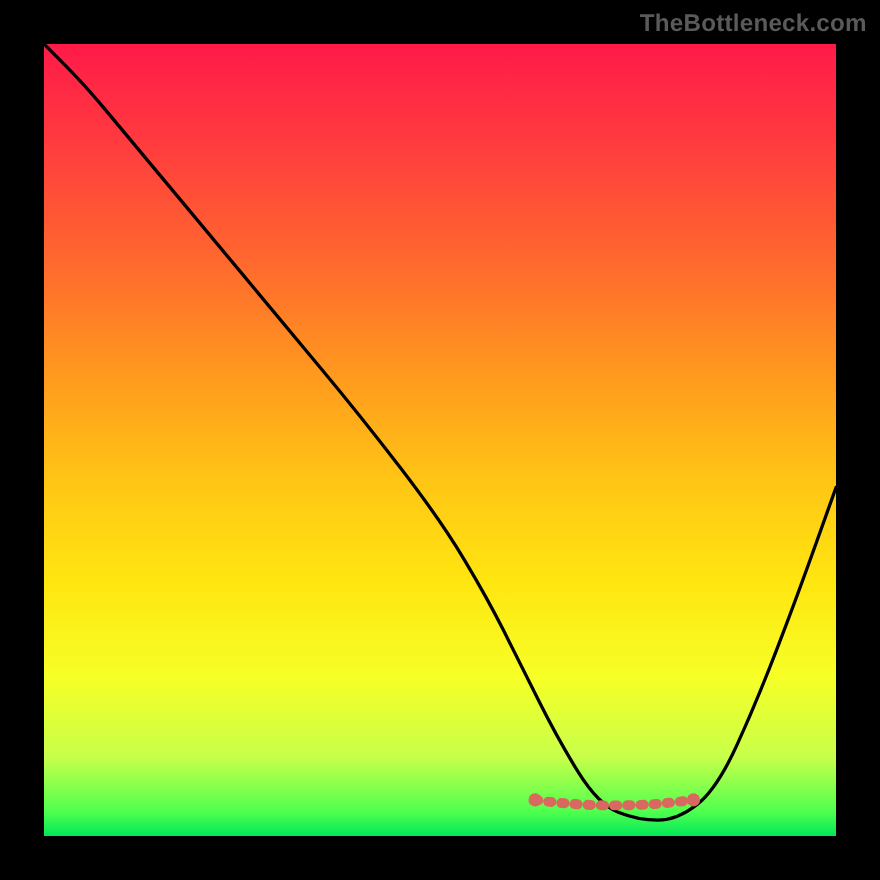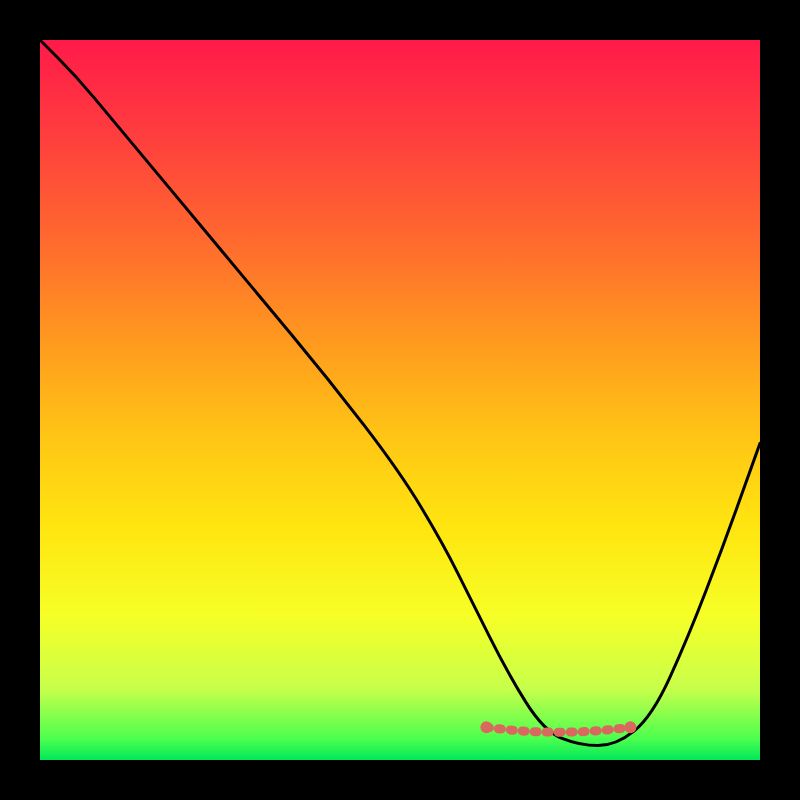--- a/index.html
+++ b/index.html
@@ -52,20 +52,21 @@
     right: 12px;
     font: bold 22px Arial, Helvetica, sans-serif;
     color: #5a5a5a;
     letter-spacing: 0.2px;
   }
 </style>
 </head>
 <body>
 
 <div class="frame">
+  <div class="watermark">TheBottleneck.com</div>
   <div class="plot">
     <svg class="curve" viewBox="0 0 720 720" preserveAspectRatio="none">
       <path id="bottleneck-path" fill="none" stroke="#000" stroke-width="3" stroke-linecap="round" d="M 0 0 Q 0 0 18 18 Q 36 36 54 57.60000000000002 Q 72 79.20000000000005 108 122.40000000000003 Q 144 165.60000000000002 180 208.8 Q 216 252 252 295.2 Q 288 338.4 324 385.2 Q 360 432 381.6 468 Q 403.20000000000005 504 417.6 532.8 Q 432 561.6 450 597.6 Q 468 633.6 486 662.4000000000001 Q 503.99999999999994 691.2 522 698.4000000000001 Q 540 705.6 558 705.6 Q 576 705.6 594 691.2 Q 612 676.8 630 637.2 Q 648 597.6 666 550.8 Q 684 504 702 453.6 T 720 403.2"></path>
       <path id="sweet-band" fill="none" stroke="#d9695f" stroke-width="9" stroke-linecap="round" d="M 446.4 687.2 Q 518.4 697.2 590.4 687.2" stroke-dasharray="3 9"></path>
       <circle id="sweet-dot-a" r="6" fill="#d9695f" cx="446.4" cy="687.2"></circle>
       <circle id="sweet-dot-b" r="6" fill="#d9695f" cx="590.4" cy="687.2"></circle>
     </svg>
   </div>
 </div>
 

